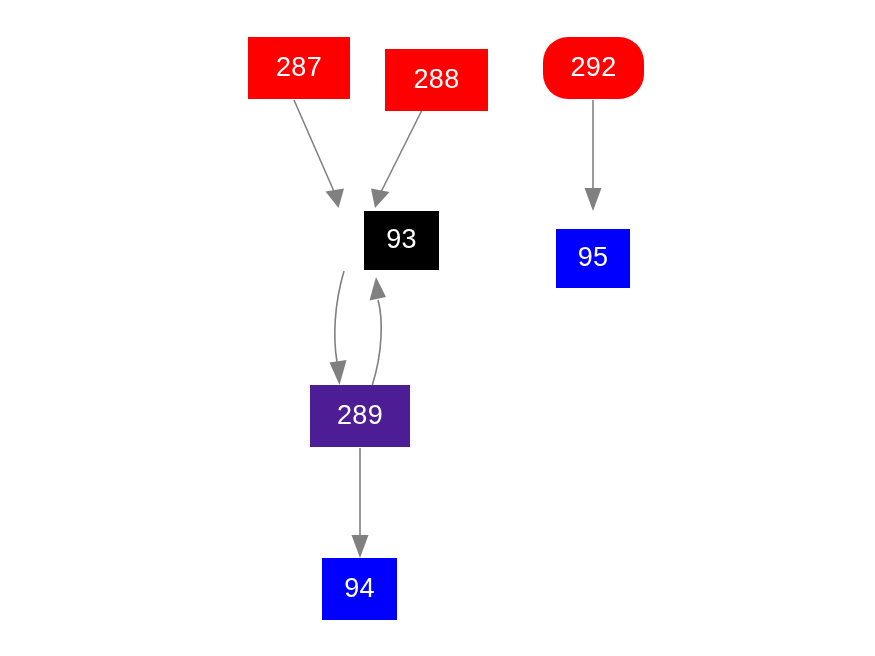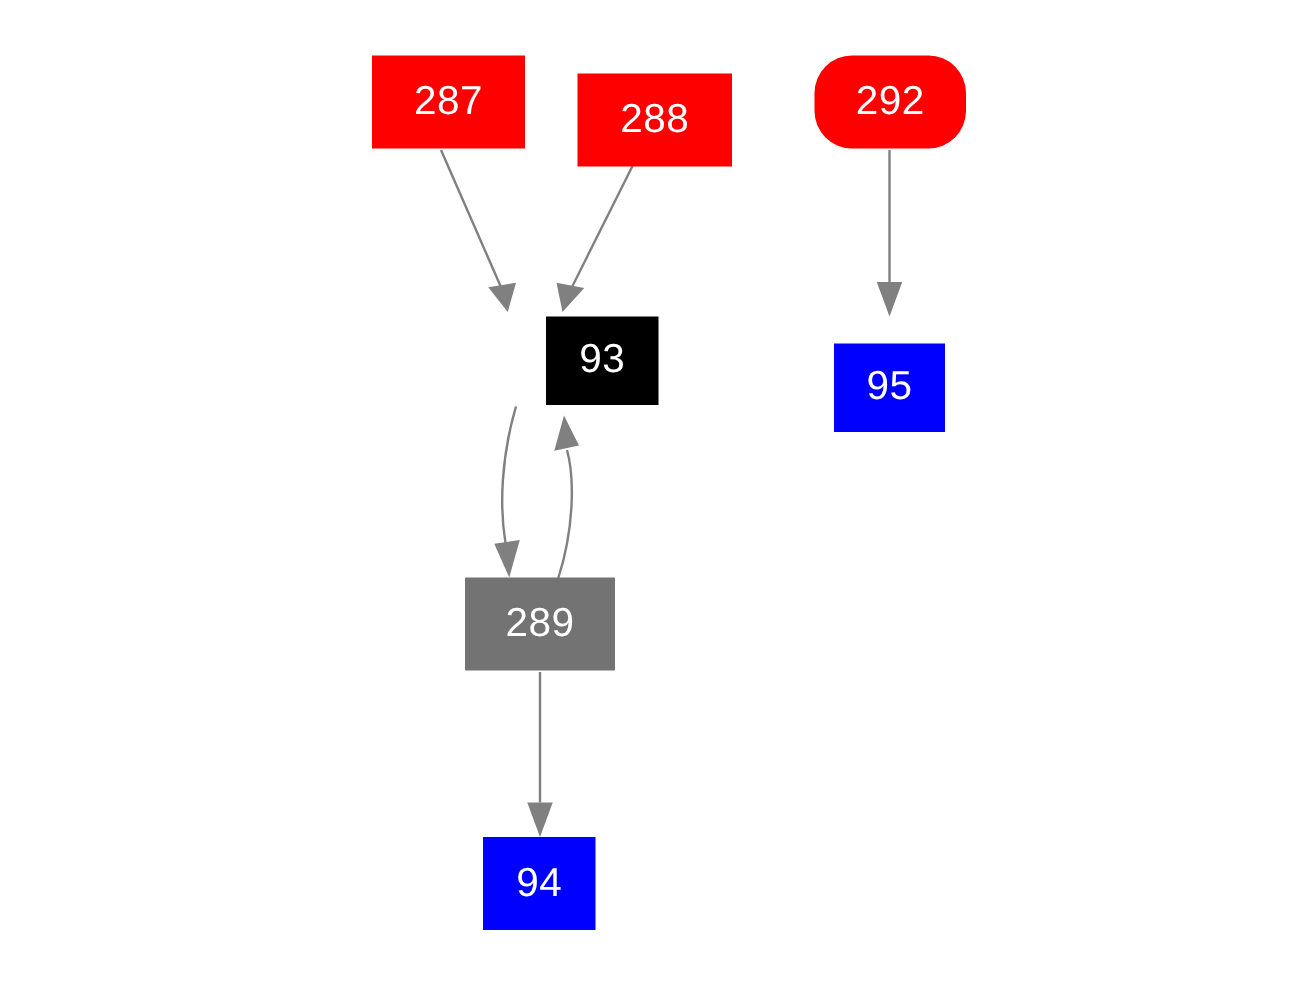--- a/index.html
+++ b/index.html
@@ -99,21 +99,21 @@
   </div>
 
   <div class="node" style="left:316px; top:211px; width:75px; height:59px; background:#000000;margin-left:48px;">
     <span class="node-label">93</span>
   </div>
 
   <div class="node" style="left:556px; top:229px; width:74px; height:59px; background:#0000ff;">
     <span class="node-label">95</span>
   </div>
 
-  <div class="node" style="left:310px; top:385px; width:100px; height:62px; background:#737373;align-items:center;">
+  <div class="node" style="left:310px; top:385px; width:100px; height:62px; background:#4c1d95;align-items:center;">
     <span class="node-label">289</span>
   </div>
 
   <div class="node" style="left:322px; top:558px; width:75px; height:62px; background:#0000ff;">
     <span class="node-label">94</span>
   </div>
 
 </div>
 
 </body></html>

